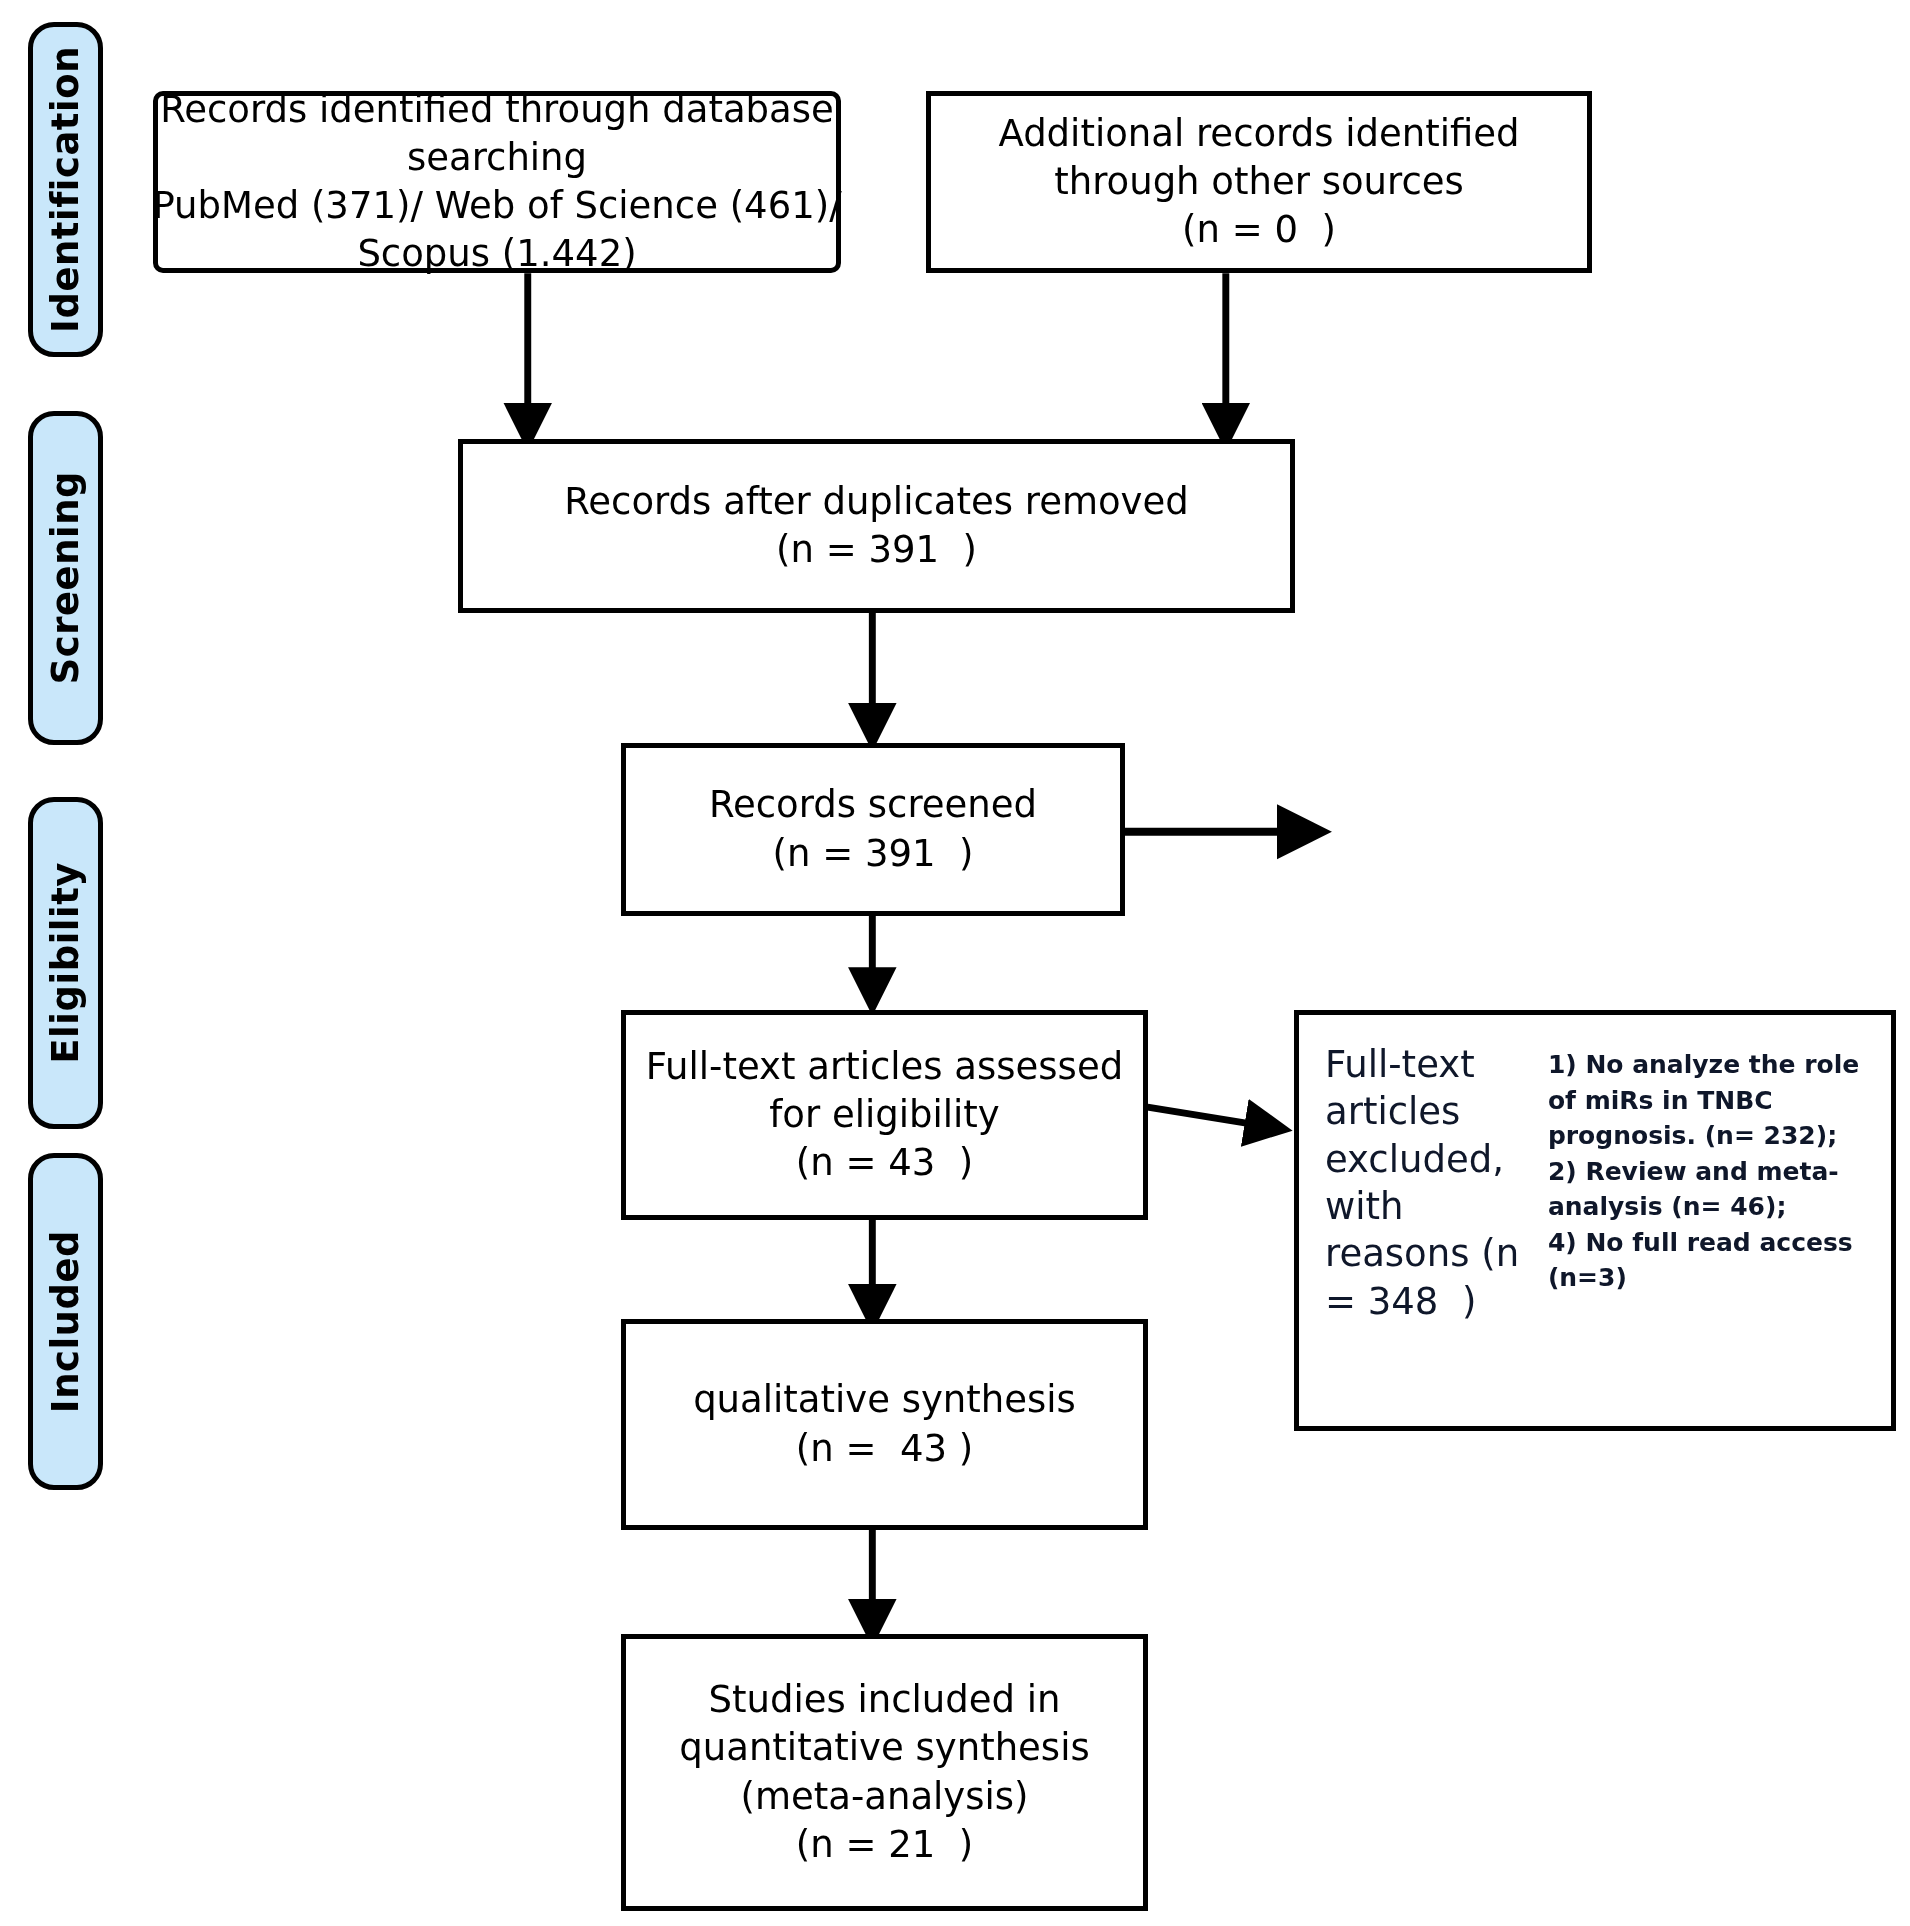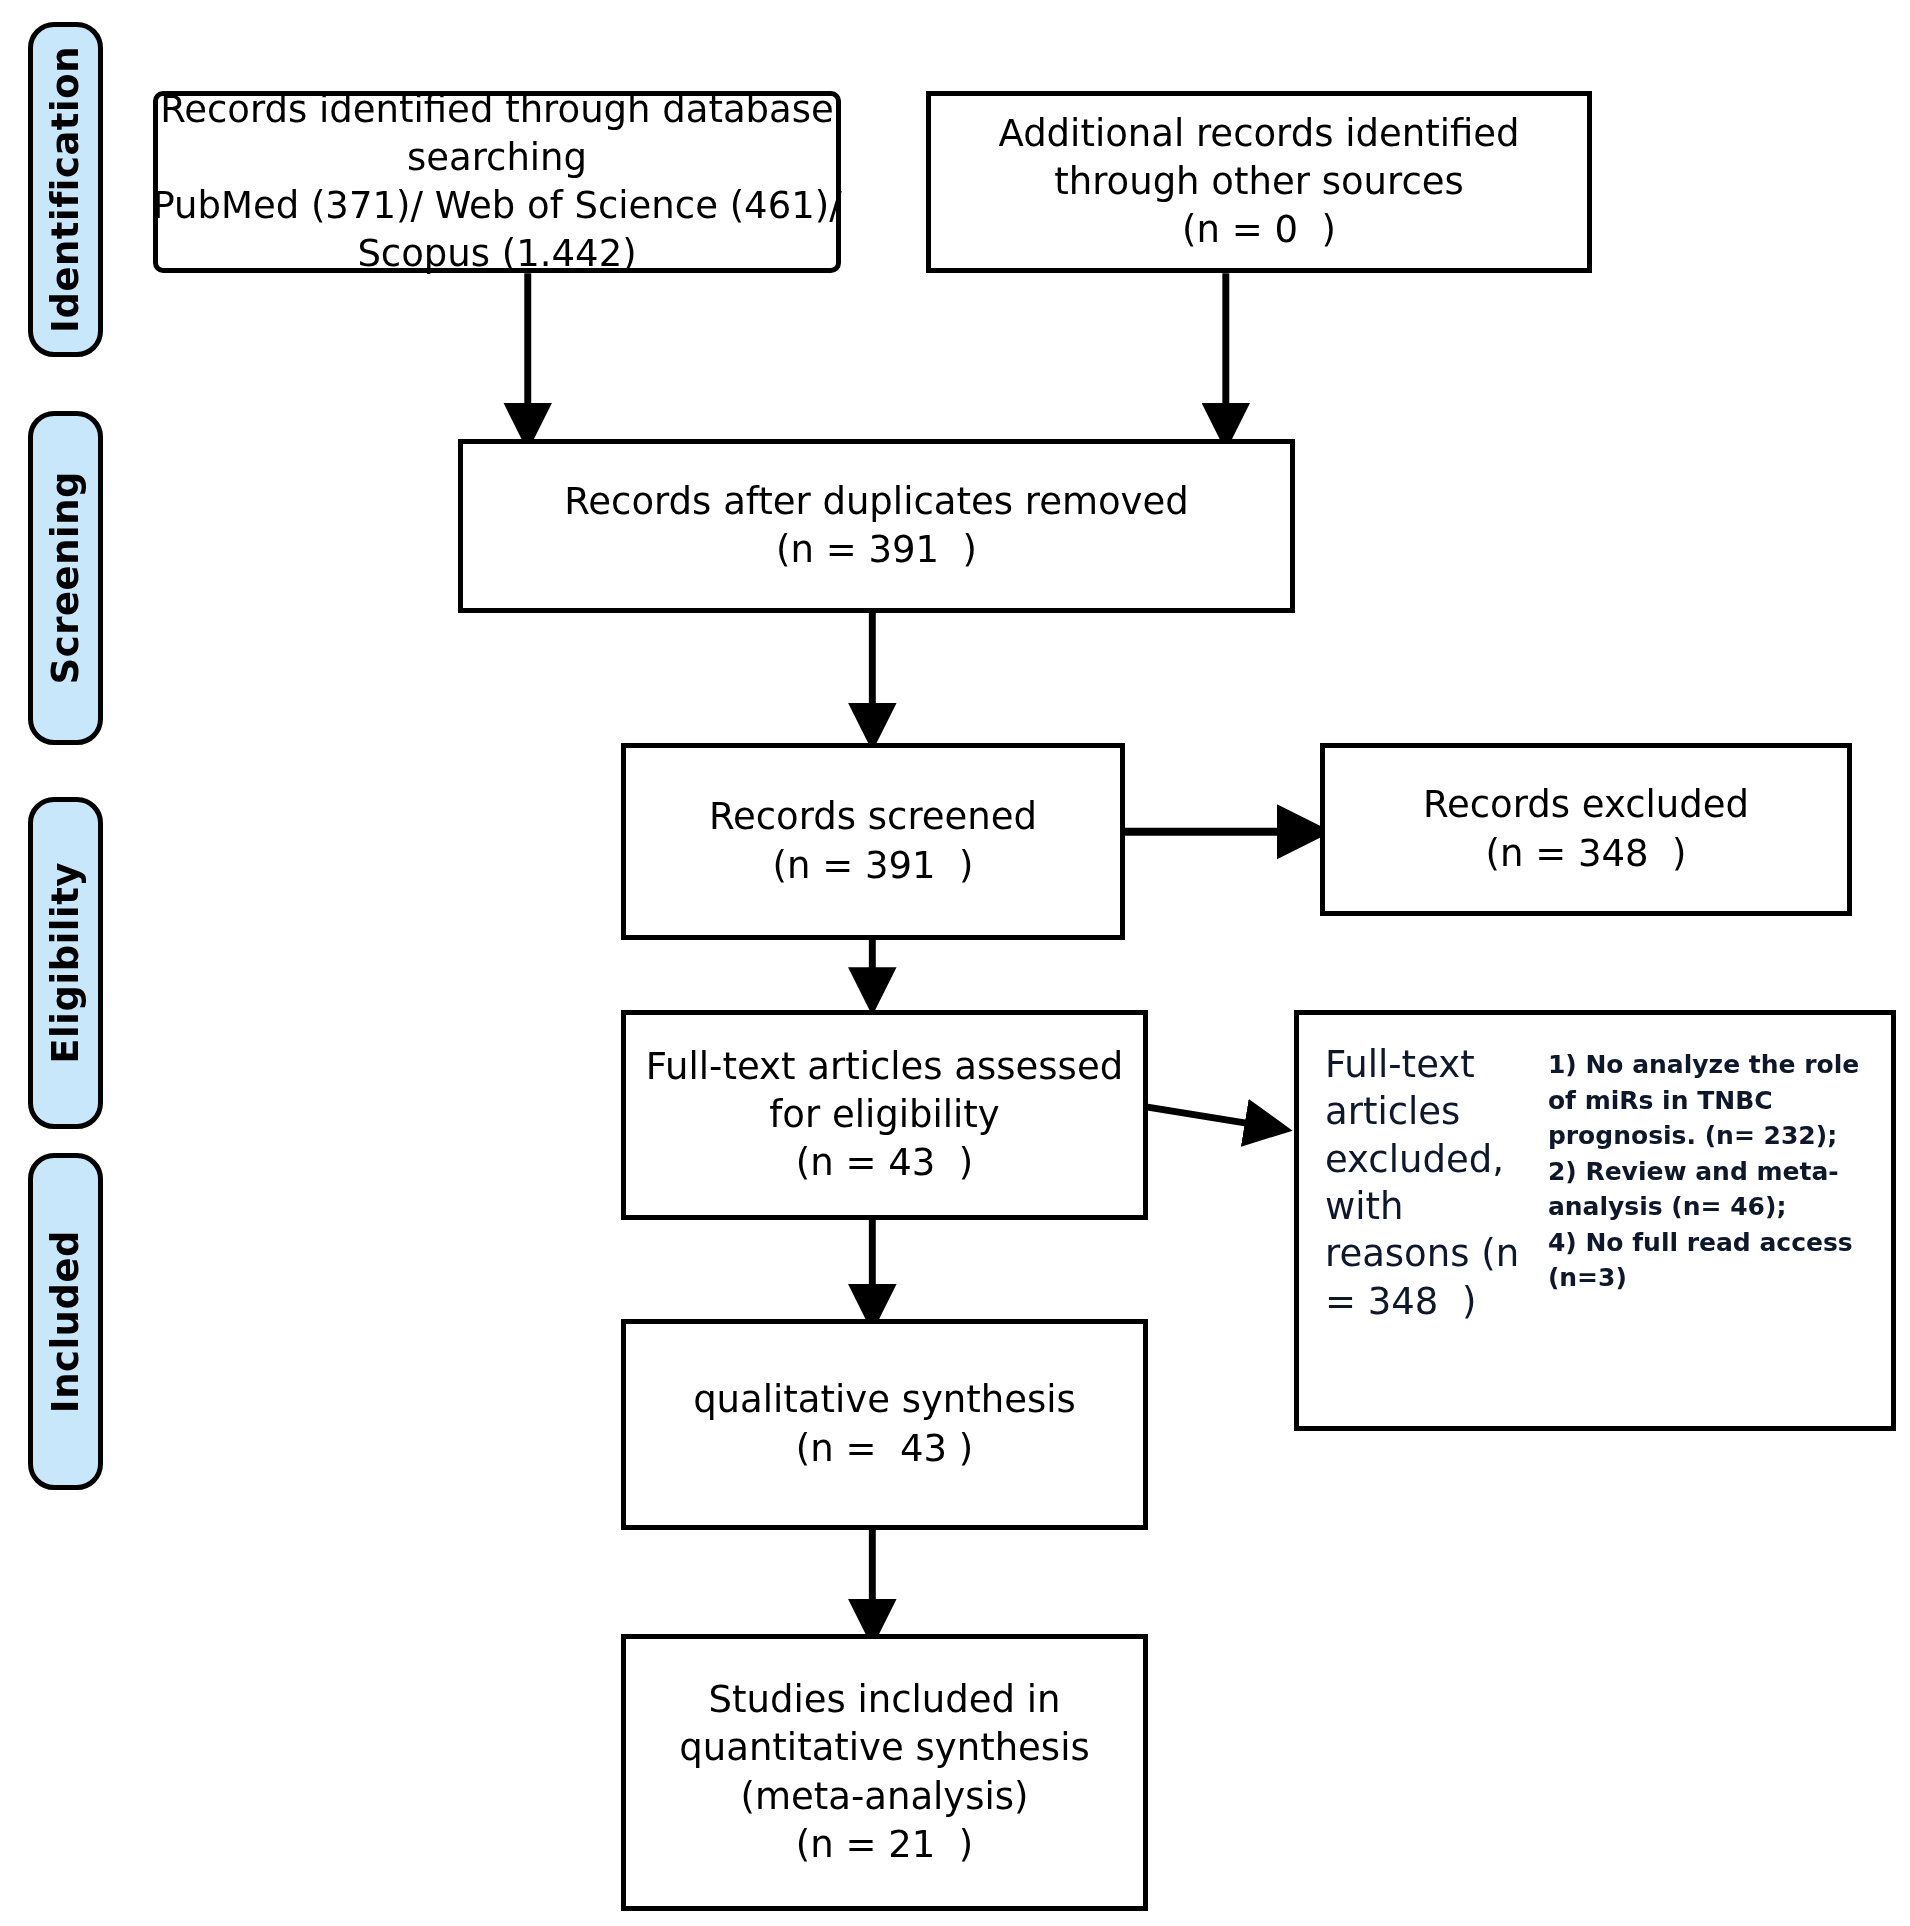--- a/index.html
+++ b/index.html
@@ -159,29 +159,25 @@
     <span class="line">Additional records identified</span>
     <span class="line">through other sources</span>
     <span class="line">(n = 0  )</span>
   </div>
 
   <div class="flow-box" style="left:458px; top:439px; width:837px; height:174px;">
     <span class="line">Records after duplicates removed</span>
     <span class="line">(n = 391  )</span>
   </div>
 
-  <div class="flow-box" style="left:621px; top:743px; width:504px; height:197px;">
+  <div class="flow-box" style="left:621px; top:743px; width:504px; height:173px;">
     <span class="line">Records screened</span>
     <span class="line">(n = 391  )</span>
   </div>
 
-  <div class="flow-box" style="left:1320px; top:743px; width:532px; height:173px;">
-    <span class="line">Records excluded</span>
-    <span class="line">(n = 348  )</span>
-  </div>
 
   <div class="flow-box" style="left:621px; top:1010px; width:527px; height:210px;">
     <span class="line">Full-text articles assessed</span>
     <span class="line">for eligibility</span>
     <span class="line">(n = 43  )</span>
   </div>
 
   <div class="reasons-box" style="left:1294px; top:1010px; width:602px; height:421px;">
     <span class="reasons-head">Full-text articles excluded, with
 reasons (n = 348  )</span>

